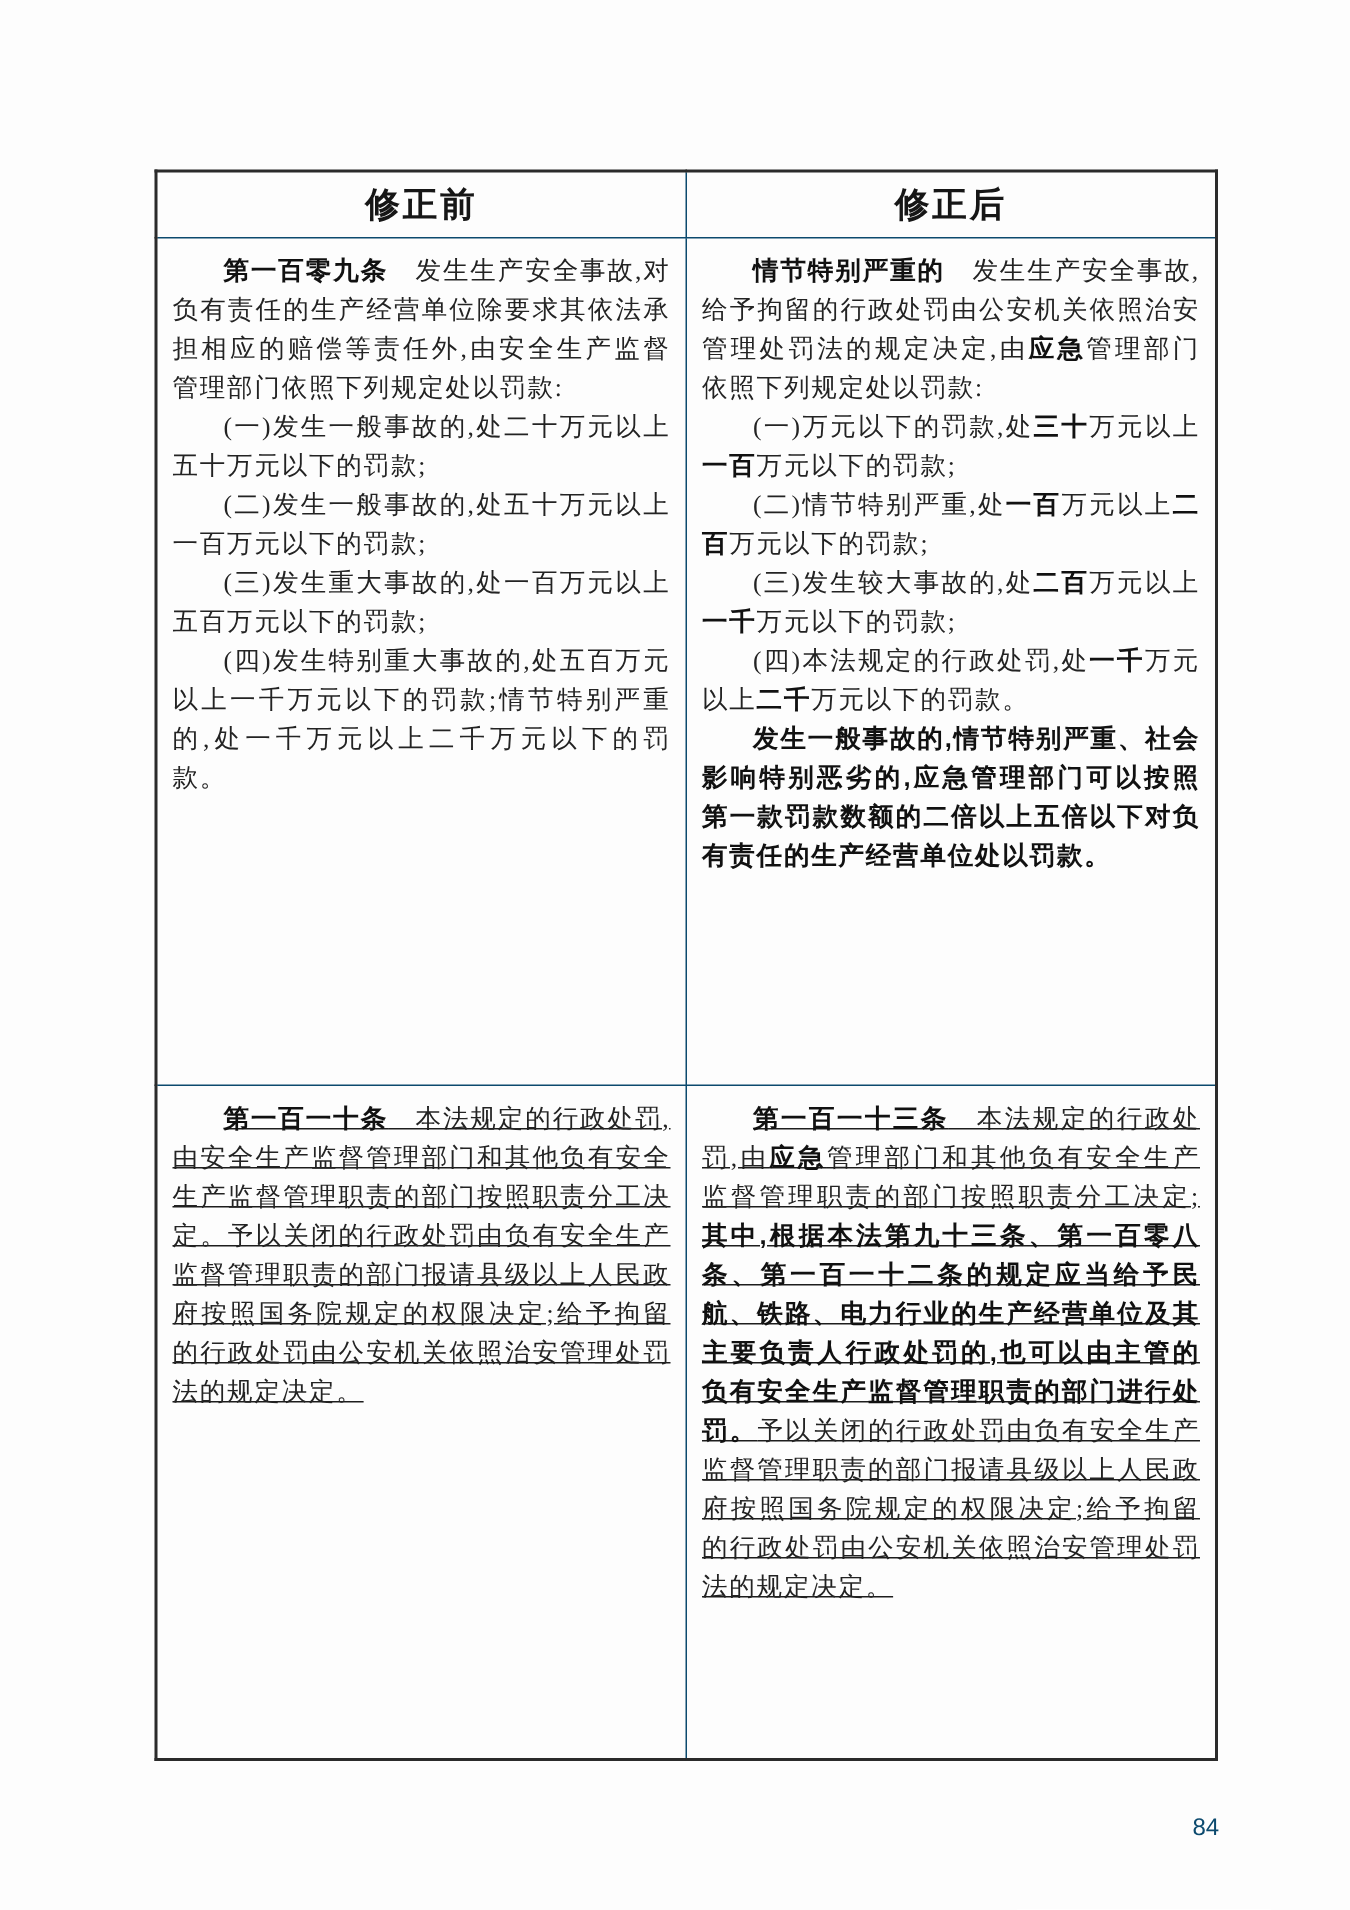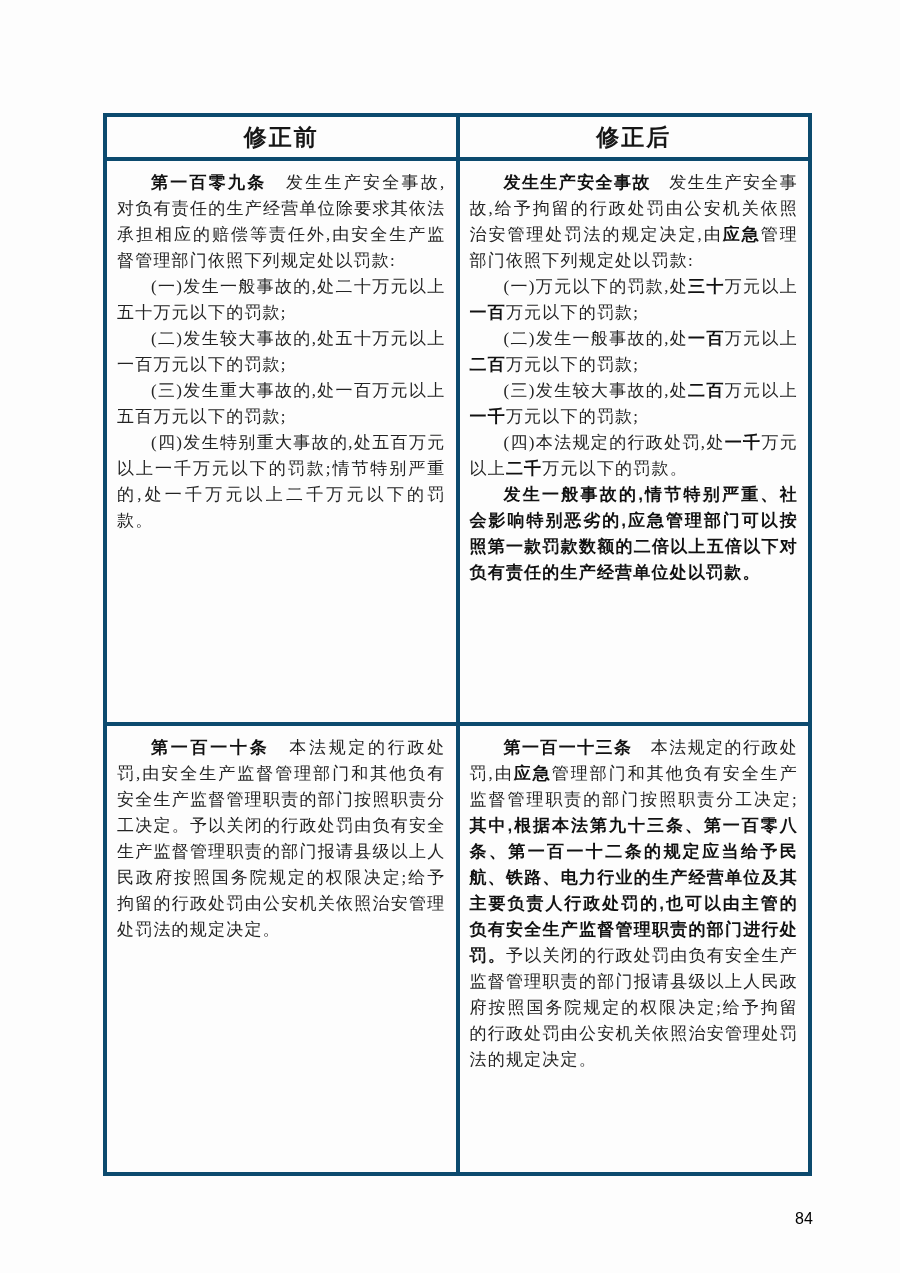--- a/index.html
+++ b/index.html
@@ -16,87 +16,87 @@
   .cmp-table {
     position: absolute;
     left: 103px;
     top: 113px;
     width: 709px;
     border-collapse: collapse;
     table-layout: fixed;
     border: 2px solid #2b2b2b;
   }
   .cmp-table th, .cmp-table td {
-    border: 4px solid #0c4a6e;
+    border: 1px solid #0c4a6e;
     width: 50%;
     margin-left: 21px;
   }
   .cmp-table th {
     height: 44px;
     font-size: 23px;
     font-weight: 700;
     letter-spacing: 2px;
     text-align: center;
     vertical-align: middle;
     font-family: "Liberation Sans", "DejaVu Sans", sans-serif;
     color: #161616;
   }
   .cmp-table td {
     vertical-align: top;
     padding: 9px 10px 10px 10px;
   }
   .row-1 td { height: 565px; }
-  .row-2 td { height: 450px; }
+  .row-2 td { height: 450px; text-decoration: underline; }
   .para {
     font-size: 17px;
     line-height: 26px;
     letter-spacing: 1.2px;
     text-align: justify;
     text-align-last: left;
     text-indent: 2em;
     color: #232323;
   }
   .run.b {
     font-weight: 700;
     font-family: "Liberation Sans", "DejaVu Sans", sans-serif;
     color: #111111;
   }
   .page-number {
     position: absolute;
     left: 795px;
     top: 1210px;
     font-size: 16px;
     font-family: "Liberation Sans", "DejaVu Sans", sans-serif;
-    color: #000000;
+    color: #0c4a6e;
   }
 </style>
 </head>
 <body>
 
 <div class="page">
   <table class="cmp-table">
     <thead>
       <tr>
         <th>修正前</th>
         <th>修正后</th>
       </tr>
     </thead>
     <tbody>
       <tr class="row-1">
         <td>
             <p class="para"><span class="run b">第一百零九条</span><span class="run">　发生生产安全事故,对负有责任的生产经营单位除要求其依法承担相应的赔偿等责任外,由安全生产监督管理部门依照下列规定处以罚款:</span></p>
             <p class="para"><span class="run">(一)发生一般事故的,处二十万元以上五十万元以下的罚款;</span></p>
-            <p class="para"><span class="run">(二)发生较大事故的,处五十万元以上一百万元以下的罚款;</span></p>
+            <p class="para"><span class="run">(二)发生一般事故的,处五十万元以上一百万元以下的罚款;</span></p>
             <p class="para"><span class="run">(三)发生重大事故的,处一百万元以上五百万元以下的罚款;</span></p>
             <p class="para"><span class="run">(四)发生特别重大事故的,处五百万元以上一千万元以下的罚款;情节特别严重的,处一千万元以上二千万元以下的罚款。</span></p>
           </td>
         <td>
-            <p class="para"><span class="run b">发生生产安全事故</span><span class="run">　发生生产安全事故,给予拘留的行政处罚由公安机关依照治安管理处罚法的规定决定,由</span><span class="run b">应急</span><span class="run">管理部门依照下列规定处以罚款:</span></p>
+            <p class="para"><span class="run b">情节特别严重的</span><span class="run">　发生生产安全事故,给予拘留的行政处罚由公安机关依照治安管理处罚法的规定决定,由</span><span class="run b">应急</span><span class="run">管理部门依照下列规定处以罚款:</span></p>
             <p class="para"><span class="run">(一)万元以下的罚款,处</span><span class="run b">三十</span><span class="run">万元以上</span><span class="run b">一百</span><span class="run">万元以下的罚款;</span></p>
-            <p class="para"><span class="run">(二)发生一般事故的,处</span><span class="run b">一百</span><span class="run">万元以上</span><span class="run b">二百</span><span class="run">万元以下的罚款;</span></p>
+            <p class="para"><span class="run">(二)情节特别严重,处</span><span class="run b">一百</span><span class="run">万元以上</span><span class="run b">二百</span><span class="run">万元以下的罚款;</span></p>
             <p class="para"><span class="run">(三)发生较大事故的,处</span><span class="run b">二百</span><span class="run">万元以上</span><span class="run b">一千</span><span class="run">万元以下的罚款;</span></p>
             <p class="para"><span class="run">(四)本法规定的行政处罚,处</span><span class="run b">一千</span><span class="run">万元以上</span><span class="run b">二千</span><span class="run">万元以下的罚款。</span></p>
             <p class="para"><span class="run b">发生一般事故的,情节特别严重、社会影响特别恶劣的,应急管理部门可以按照第一款罚款数额的二倍以上五倍以下对负有责任的生产经营单位处以罚款。</span></p>
           </td>
       </tr>
       <tr class="row-2">
         <td>
             <p class="para"><span class="run b">第一百一十条</span><span class="run">　本法规定的行政处罚,由安全生产监督管理部门和其他负有安全生产监督管理职责的部门按照职责分工决定。予以关闭的行政处罚由负有安全生产监督管理职责的部门报请县级以上人民政府按照国务院规定的权限决定;给予拘留的行政处罚由公安机关依照治安管理处罚法的规定决定。</span></p>
           </td>
         <td>

